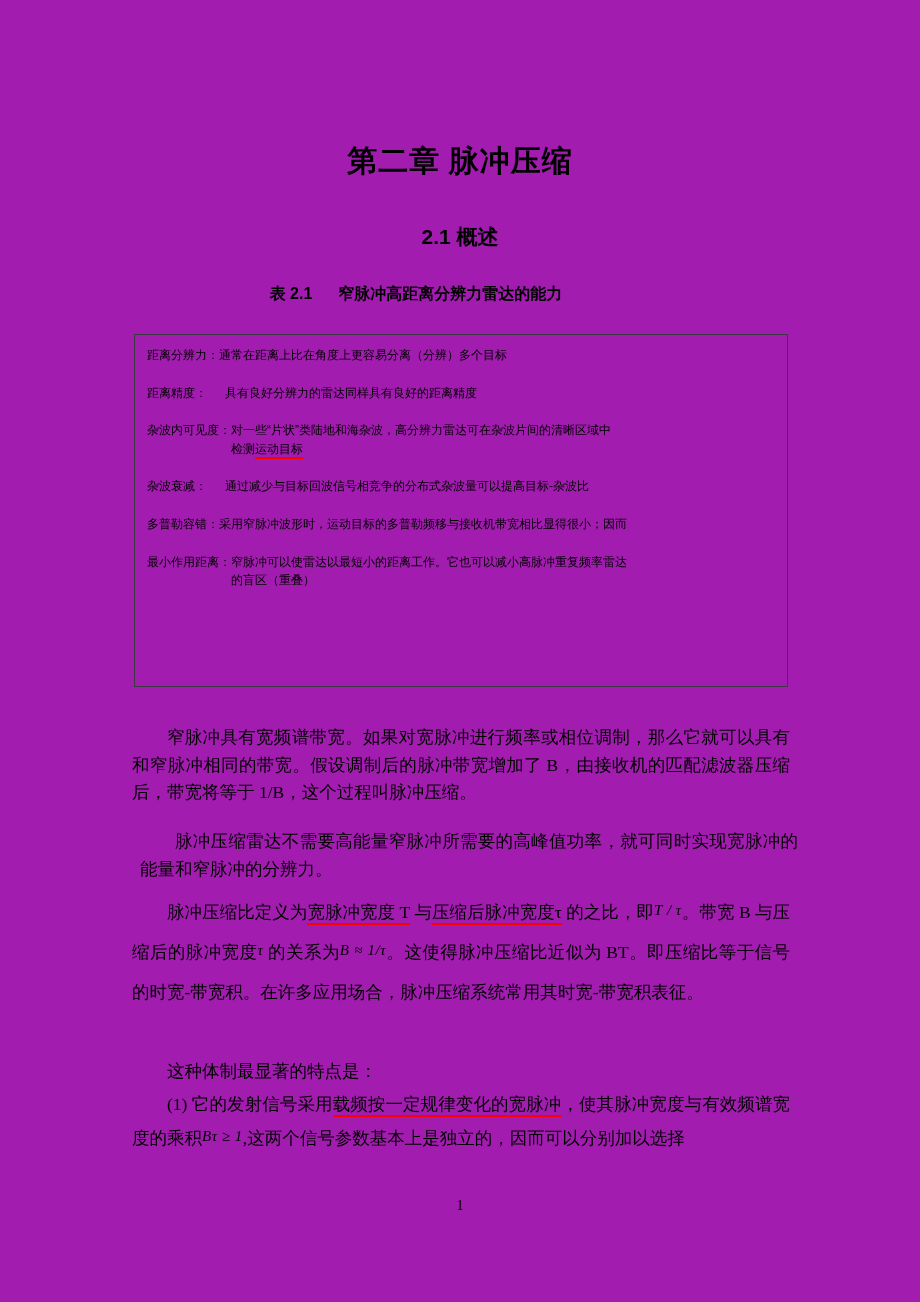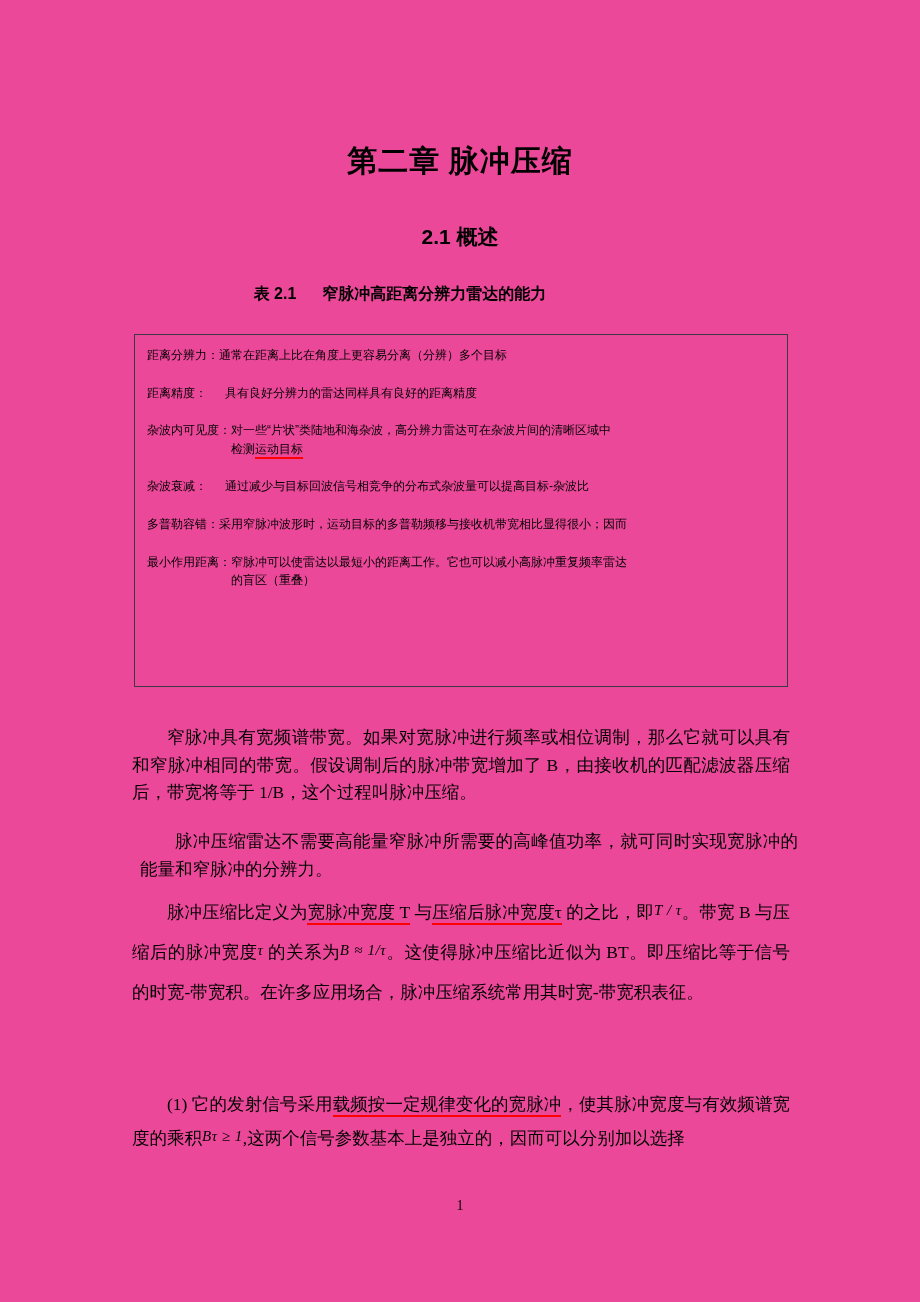--- a/index.html
+++ b/index.html
@@ -10,21 +10,21 @@
   }
   body {
     font-family: "Liberation Serif", "DejaVu Serif", serif;
     color: #000000;
   }
   .page {
     position: relative;
     width: 920px;
     height: 1302px;
     margin: 0 auto;
-    background: #ec4899;
+    background: #a21caf;
     overflow: hidden;
     box-sizing: border-box;
   }
 
   
   .chapter-title {
     position: absolute;
     top: 143px;
     left: 0;
     width: 920px;
@@ -42,21 +42,21 @@
     width: 920px;
     text-align: center;
     font-size: 21px;
     font-weight: bold;
     line-height: 1.2;
     font-family: "Liberation Sans", "DejaVu Sans", sans-serif;
   }
   .table-caption {
     position: absolute;
     top: 284px;
-    left: 0;
+    left: 16px;
     width: 800px;
     text-align: center;
     font-size: 16px;
     font-weight: bold;
     line-height: 1.2;
     font-family: "Liberation Sans", "DejaVu Sans", sans-serif;
   }
   .table-caption .cap-num {
     margin-right: 26px;
   }
@@ -172,20 +172,21 @@
   </div>
 
   <div class="body-block para-1 p-indent">窄脉冲具有宽频谱带宽。如果对宽脉冲进行频率或相位调制，那么它就可以具有和窄脉冲相同的带宽。假设调制后的脉冲带宽增加了 B，由接收机的匹配滤波器压缩后，带宽将等于 1/B，这个过程叫脉冲压缩。</div>
 
   <div class="body-block para-2 p-indent">脉冲压缩雷达不需要高能量窄脉冲所需要的高峰值功率，就可同时实现宽脉冲的能量和窄脉冲的分辨力。</div>
 
   <div class="body-block para-3 p-indent">
     <span>脉冲压缩比定义为</span><span class="u-red">宽脉冲宽度 T</span><span> 与</span><span class="u-red">压缩后脉冲宽度τ</span><span> 的之比，即</span><span class="math">T / τ</span><span>。带宽 B 与压缩后的脉冲宽度</span><span class="math">τ</span><span> 的关系为</span><span class="math">B ≈ 1/τ</span><span>。这使得脉冲压缩比近似为 BT。即压缩比等于信号的时宽-带宽积。在许多应用场合，脉冲压缩系统常用其时宽-带宽积表征。</span>
   </div>
 
+  <div class="body-block para-4 p-indent">这种体制最显著的特点是：</div>
 
   <div class="body-block para-5 p-indent">
     <span>(1) 它的发射信号采用</span><span class="u-red">载频按一定规律变化的宽脉冲</span><span>，使其脉冲宽度与有效频谱宽度的乘积</span><span class="math">Bτ ≥ 1</span><span>,这两个信号参数基本上是独立的，因而可以分别加以选择</span>
   </div>
 
   <div class="page-number">1</div>
 
 </div>
 
 </body></html>

